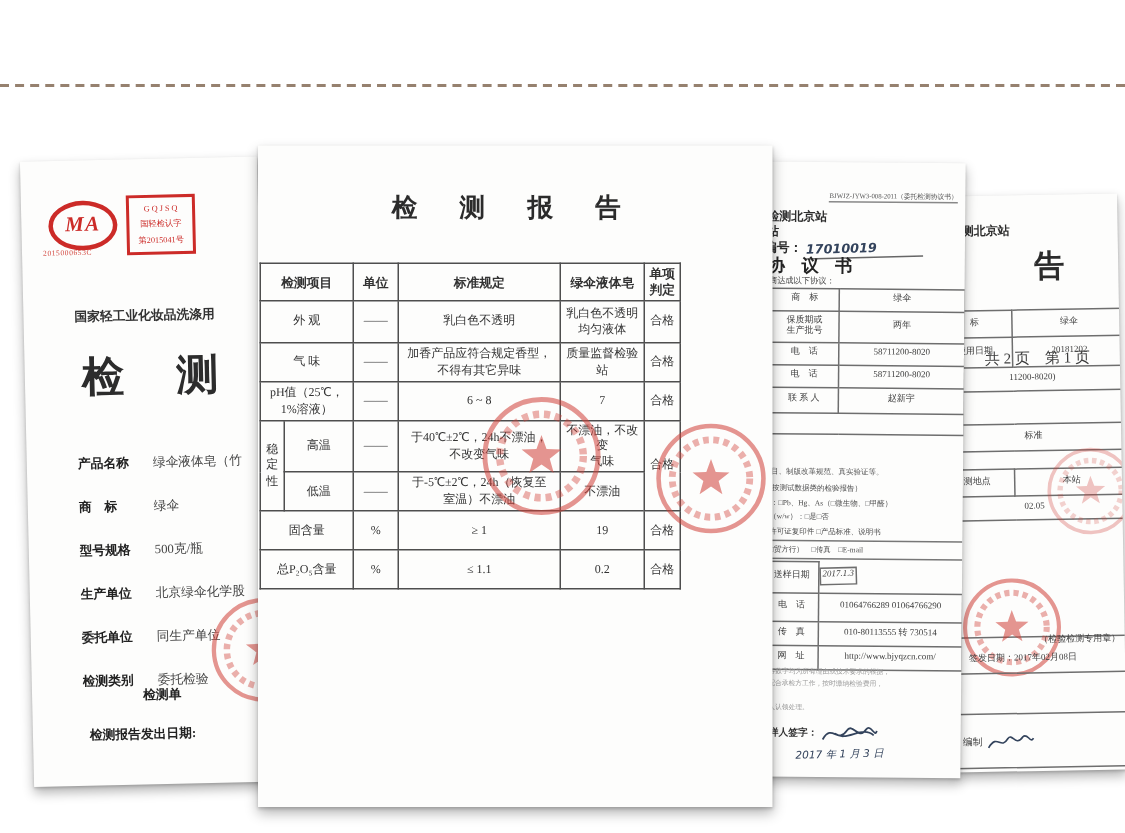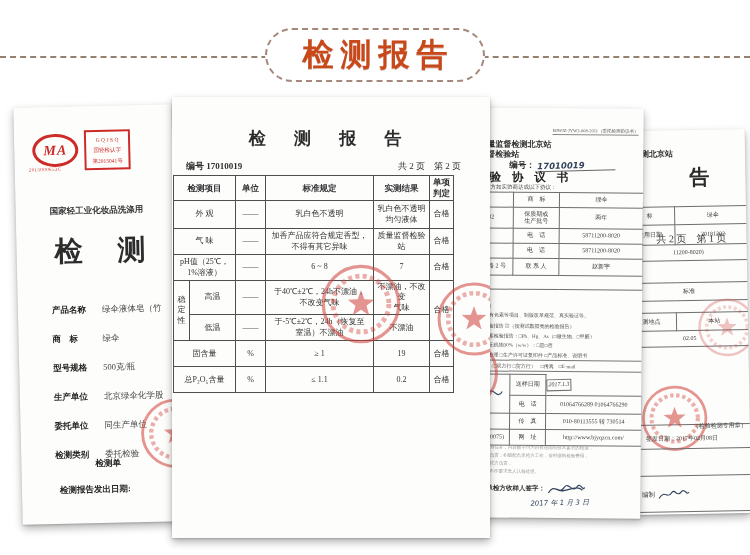--- a/index.html
+++ b/index.html
@@ -12,21 +12,21 @@
           display:flex;align-items:center;justify-content:center;}
   .banner-text{font-size:31px;font-weight:bold;letter-spacing:7px;color:#c8481a;
           text-shadow:0 1px 0 rgba(140,50,10,.35);padding-left:7px;}
   
   .doc{position:absolute;background:#fdfdfc;overflow:hidden;
        box-shadow:0 4px 8px rgba(0,0,0,.30),0 1px 2px rgba(0,0,0,.18);
        font-family:"Liberation Serif",serif;color:#3a3a3a;}
   .left-doc{left:18px;top:106px;width:158px;height:417px;transform:rotate(-1.3deg);z-index:2;}
   .right2-doc{left:634px;top:130px;width:114px;height:384px;transform:rotate(-1deg);z-index:1;}
   .right1-doc{left:462px;top:108px;width:180px;height:410px;transform:rotate(.5deg);z-index:3;}
-  .center-doc{left:172px;top:97px;width:318px;height:441px;z-index:4;}
+  .center-doc{left:172px;top:97px;width:343px;height:441px;z-index:4;}
   
   .stamp{position:absolute;opacity:.55;pointer-events:none;}
   
   .cma{position:absolute;left:18px;top:27px;width:40px;height:27px;border:3px solid #cc2b28;
        border-radius:50%;display:flex;align-items:center;justify-content:center;
        color:#cc2b28;font-weight:bold;font-style:italic;font-size:14px;letter-spacing:1px;}
   .cma-code{position:absolute;left:14px;top:60px;font-size:5px;color:#d2453d;letter-spacing:.4px;}
   .gq-box{position:absolute;left:70px;top:24px;width:46px;height:40px;border:2px solid #cc2b28;
        color:#cc2b28;font-size:5.5px;text-align:center;line-height:1.9;padding-top:3px;box-sizing:border-box;}
   .ld-org{position:absolute;left:34px;top:99px;width:126px;font-size:8.5px;font-weight:bold;
@@ -95,23 +95,20 @@
     <defs>
       <g id="seal">
         <circle cx="50" cy="50" r="46" fill="none" stroke="#d04038" stroke-width="4"></circle>
         <circle cx="50" cy="50" r="34" fill="none" stroke="#d04038" stroke-width="6" stroke-dasharray="5 4" opacity=".75"></circle>
         <path d="M50 33 L54.1 44.3 L66.2 44.7 L56.7 52.2 L60 63.8 L50 57 L40 63.8 L43.3 52.2 L33.8 44.7 L45.9 44.3 Z" fill="#d04038"></path>
       </g>
     </defs>
   </svg>
 
   <div class="dash-line"></div>
-  <div class="banner">
-    <span class="banner-text">检测报告</span>
-  </div>
 
   <div class="doc left-doc">
     <div class="cma">
       <span>MA</span>
     </div>
     <div class="cma-code">2015000653C</div>
     <div class="gq-box">
       <div>G Q J S Q</div>
       <div>国轻检认字</div>
       <div>第2015041号</div>
@@ -319,39 +316,35 @@
     <svg class="stamp" viewBox="0 0 100 100" style="left:-56px;top:178px;width:70px;height:70px">
         <use href="#seal"></use>
       </svg>
     <svg class="stamp" viewBox="0 0 100 100" style="left:-38px;top:228px;width:76px;height:76px">
         <use href="#seal"></use>
       </svg>
   </div>
 
   <div class="doc center-doc">
     <div class="cd-title">检 测 报 告</div>
-    <div class="cd-meta">
-      <span class="cd-no">编号 17010019</span>
-      <span>共 2 页　第 2 页</span>
-    </div>
     <table class="c-table">
       <colgroup>
         <col style="width:16px">
           <col style="width:46px">
           <col style="width:30px">
         <col style="width:108px">
           <col style="width:56px">
           <col style="width:24px">
       </colgroup>
       <tbody>
           <tr style="height:24px">
         <th colspan="2">检测项目</th>
         <th>单位</th>
         <th>标准规定</th>
-        <th>实测结果</th>
+        <th>绿伞液体皂</th>
         <th>单项
 判定</th>
       </tr>
       <tr style="height:28px">
         <td colspan="2">外 观</td>
         <td>——</td>
         <td>乳白色不透明</td>
         <td>乳白色不透明
 均匀液体</td>
         <td class="verdict">合格</td>

